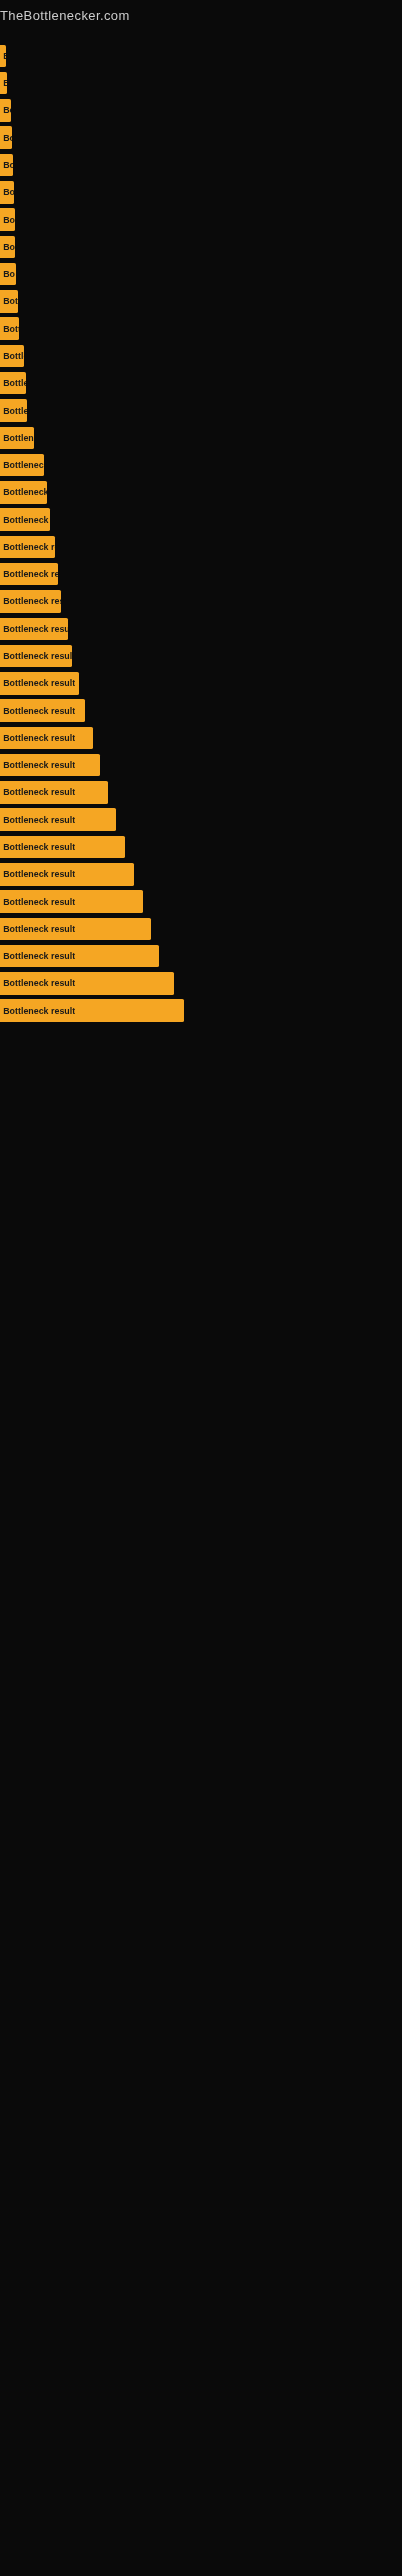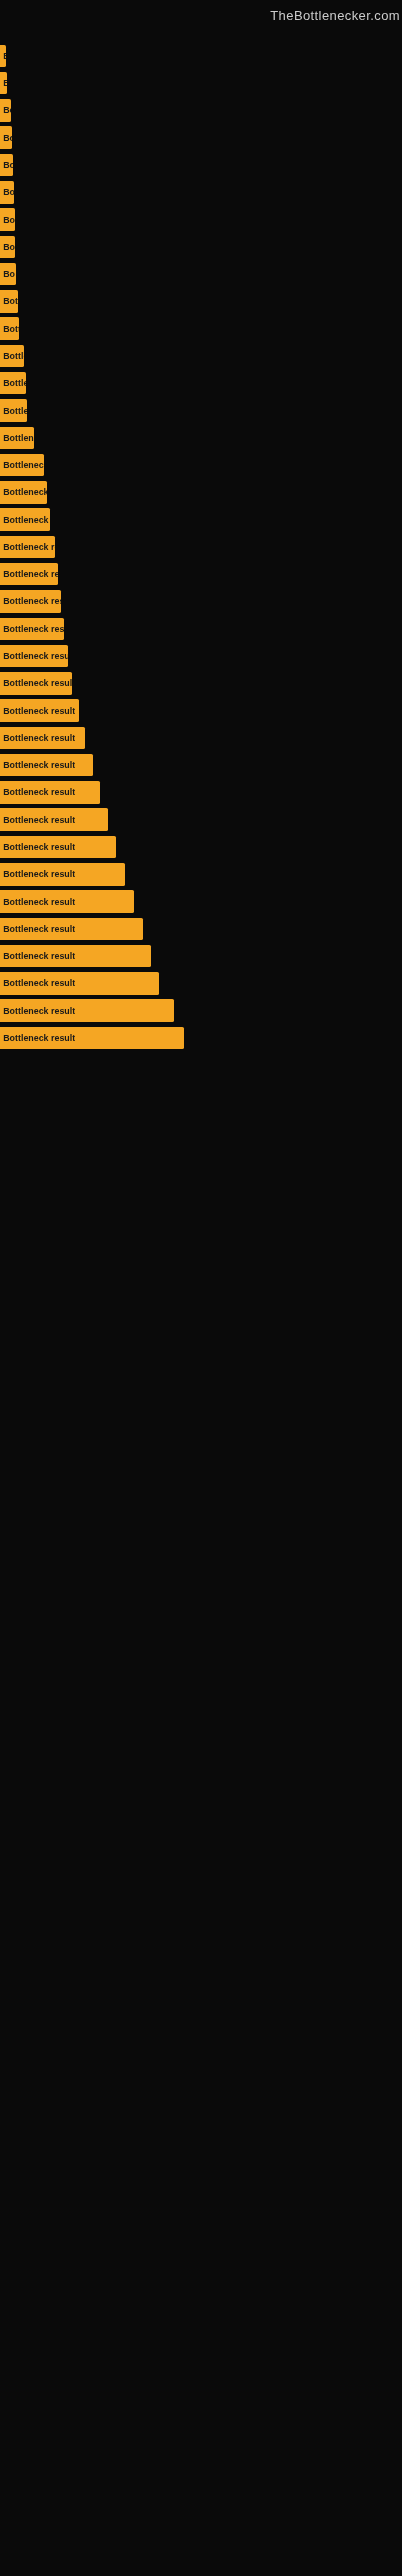--- a/index.html
+++ b/index.html
@@ -13,21 +13,21 @@
       width: 403px;
       min-height: 2576px;
       font-family: Arial, sans-serif;
       position: relative;
       overflow-x: hidden;
     }
 
     .site-title {
       color: #cccccc;
       font-size: 13px;
-      text-align: right;
+      text-align: left;
       padding: 8px 3px 4px 0;
       letter-spacing: 0.4px;
     }
 
     .bars-container {
       padding-top: 16px;
       display: flex;
       flex-direction: column;
       gap: 0;
     }
@@ -162,25 +162,20 @@
       <div class="bar" style="width: 58px;">
         <span class="bar-label">Bottleneck resul</span>
       </div>
     </div>
     <div class="bar-row">
       <div class="bar" style="width: 61px;">
         <span class="bar-label">Bottleneck result</span>
       </div>
     </div>
     <div class="bar-row">
-      <div class="bar" style="width: 64px;">
-        <span class="bar-label">Bottleneck res</span>
-      </div>
-    </div>
-    <div class="bar-row">
       <div class="bar" style="width: 68px;">
         <span class="bar-label">Bottleneck result</span>
       </div>
     </div>
     <div class="bar-row">
       <div class="bar" style="width: 72px;">
         <span class="bar-label">Bottleneck result</span>
       </div>
     </div>
     <div class="bar-row">

